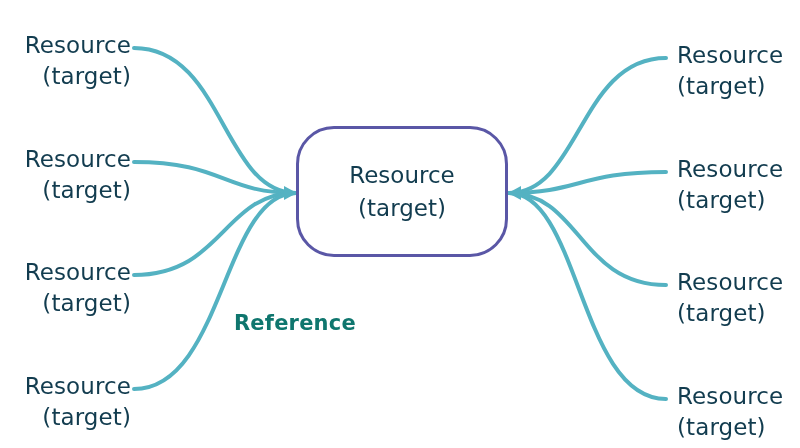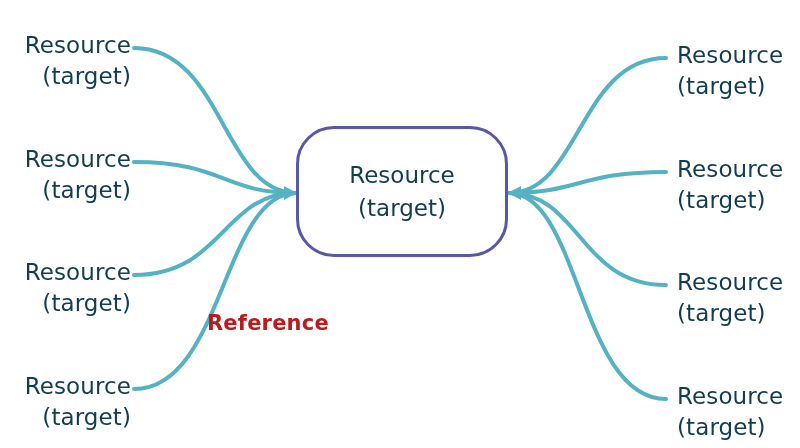--- a/index.html
+++ b/index.html
@@ -60,25 +60,25 @@
   }
   #source-node .line {
     display: block;
     font-size: 23px;
     line-height: 33px;
     color: #123c4f;
     text-align: center;
   }
   #edge-legend-label {
     position: absolute;
-    left: 207px;
+    left: 234px;
     top: 311px;
     font-size: 21px;
     font-weight: bold;
-    color: #b91c1c;
+    color: #0f766e;
     letter-spacing: 0.2px;
   }
 </style>
 </head>
 <body>
 
 <div id="diagram-root">
 
   <svg id="edges-layer" viewBox="0 0 800 448" width="800" height="448" xmlns="http://www.w3.org/2000/svg">
     <g id="edge-paths" fill="none" stroke="#54b2c2" stroke-width="4" stroke-linecap="round" stroke-linejoin="round">

